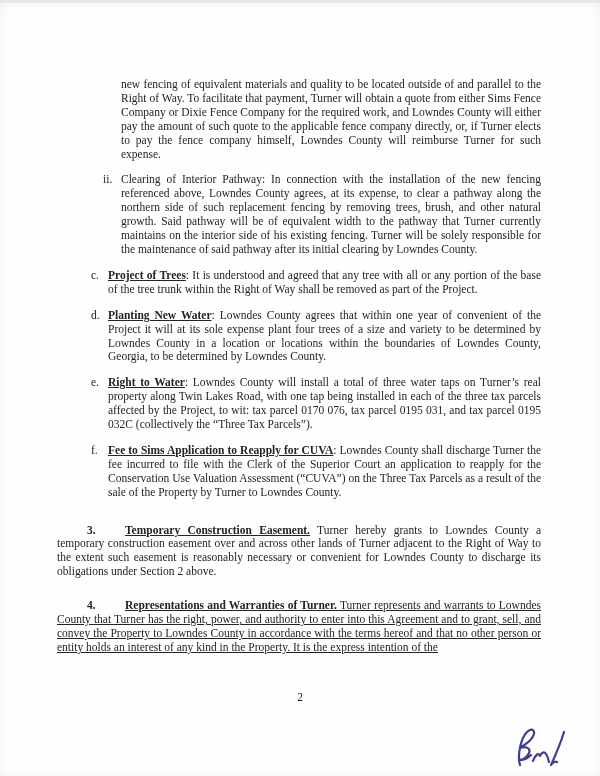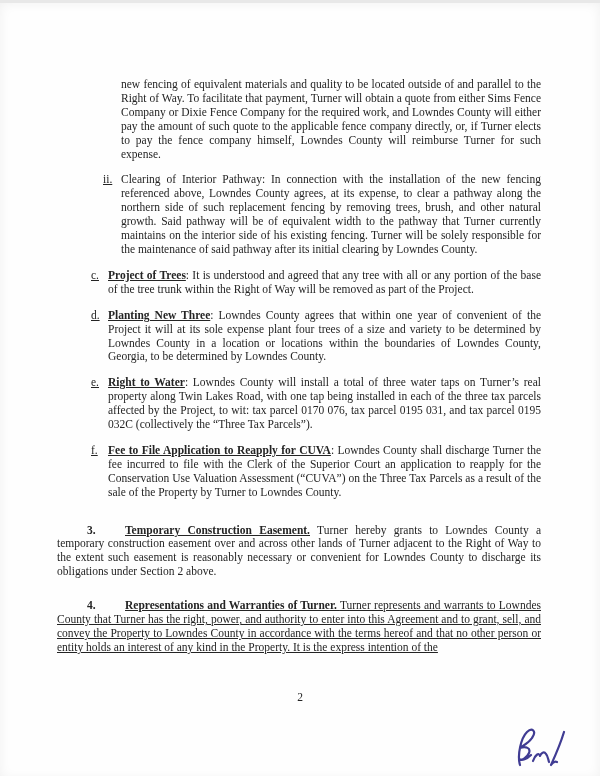--- a/index.html
+++ b/index.html
@@ -18,21 +18,21 @@
   }
   #content {
     position: absolute;
     left: 57px;
     right: 59px;
     top: 75px;
   }
   .para { text-align: justify; }
   .cont { margin-left: 64px; }
   .item { display: flex; margin-top: 12px; }
-  .item .mk { flex: 0 0 17px; text-decoration: underline; }
+  .item .mk { flex: 0 0 17px; }
   .item .ct { flex: 1 1 auto; text-align: justify; }
   .roman { margin-left: 46px; }
   .roman .mk { flex-basis: 18px; }
   .letter { margin-left: 34px; }
   .bu { font-weight: 700; text-decoration: underline; }
   .u  { }
   .section { margin-top: 12px; }
   .sec3 { margin-top: 24px; }
   .sec4 { margin-top: 20px; text-decoration: underline; }
   .secnum {
@@ -65,36 +65,36 @@
 
     <div class="para cont">new fencing of equivalent materials and quality to be located outside of and parallel to the Right of Way. To facilitate that payment, Turner will obtain a quote from either Sims Fence Company or Dixie Fence Company for the required work, and Lowndes County will either pay the amount of such quote to the applicable fence company directly, or, if Turner elects to pay the fence company himself, Lowndes County will reimburse Turner for such expense.</div>
 
     <div class="item roman">
       <span class="mk">ii.</span>
       <div class="ct"><span class="u">Clearing of Interior Pathway</span><span>: In connection with the installation of the new fencing referenced above, Lowndes County agrees, at its expense, to clear a pathway along the northern side of such replacement fencing by removing trees, brush, and other natural growth. Said pathway will be of equivalent width to the pathway that Turner currently maintains on the interior side of his existing fencing. Turner will be solely responsible for the maintenance of said pathway after its initial clearing by Lowndes County.</span></div>
     </div>
 
     <div class="item letter">
       <span class="mk">c.</span>
-      <div class="ct"><span class="bu">Project of Trees</span><span>: It is understood and agreed that any tree with all or any portion of the base of the tree trunk within the Right of Way will be removed as part of the Project.</span></div>
+      <div class="ct"><span class="bu">Project of Trees</span><span>: It is understood and agreed that any tree with all or any portion of the base of the tree trunk within the Right of Way shall be removed as part of the Project.</span></div>
     </div>
 
     <div class="item letter">
       <span class="mk">d.</span>
-      <div class="ct"><span class="bu">Planting New Three</span><span>: Lowndes County agrees that within one year of convenient of the Project it will at its sole expense plant four trees of a size and variety to be determined by Lowndes County in a location or locations within the boundaries of Lowndes County, Georgia, to be determined by Lowndes County.</span></div>
+      <div class="ct"><span class="bu">Planting New Water</span><span>: Lowndes County agrees that within one year of convenient of the Project it will at its sole expense plant four trees of a size and variety to be determined by Lowndes County in a location or locations within the boundaries of Lowndes County, Georgia, to be determined by Lowndes County.</span></div>
     </div>
 
     <div class="item letter">
       <span class="mk">e.</span>
       <div class="ct"><span class="bu">Right to Water</span><span>: Lowndes County will install a total of three water taps on Turner’s real property along Twin Lakes Road, with one tap being installed in each of the three tax parcels affected by the Project, to wit: tax parcel 0170 076, tax parcel 0195 031, and tax parcel 0195 032C (collectively the “Three Tax Parcels”).</span></div>
     </div>
 
     <div class="item letter">
       <span class="mk">f.</span>
-      <div class="ct"><span class="bu">Fee to File Application to Reapply for CUVA</span><span>: Lowndes County shall discharge Turner the fee incurred to file with the Clerk of the Superior Court an application to reapply for the Conservation Use Valuation Assessment (“CUVA”) on the Three Tax Parcels as a result of the sale of the Property by Turner to Lowndes County.</span></div>
+      <div class="ct"><span class="bu">Fee to Sims Application to Reapply for CUVA</span><span>: Lowndes County shall discharge Turner the fee incurred to file with the Clerk of the Superior Court an application to reapply for the Conservation Use Valuation Assessment (“CUVA”) on the Three Tax Parcels as a result of the sale of the Property by Turner to Lowndes County.</span></div>
     </div>
 
     <div class="para section sec3"><span class="secnum">3.</span><span class="bu">Temporary Construction Easement.</span> <span>Turner hereby grants to Lowndes County a temporary construction easement over and across other lands of Turner adjacent to the Right of Way to the extent such easement is reasonably necessary or convenient for Lowndes County to discharge its obligations under Section 2 above.</span></div>
 
     <div class="para section sec4"><span class="secnum">4.</span><span class="bu">Representations and Warranties of Turner.</span> <span>Turner represents and warrants to Lowndes County that Turner has the right, power, and authority to enter into this Agreement and to grant, sell, and convey the Property to Lowndes County in accordance with the terms hereof and that no other person or entity holds an interest of any kind in the Property. It is the express intention of the</span></div>
 
   </div>
 
   <div class="pageno">2</div>
 

